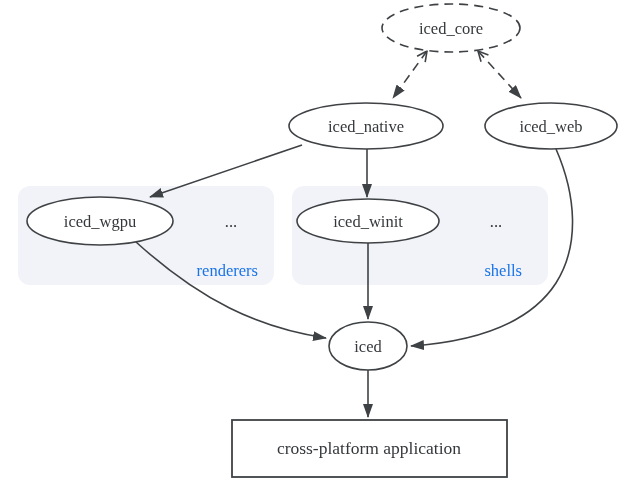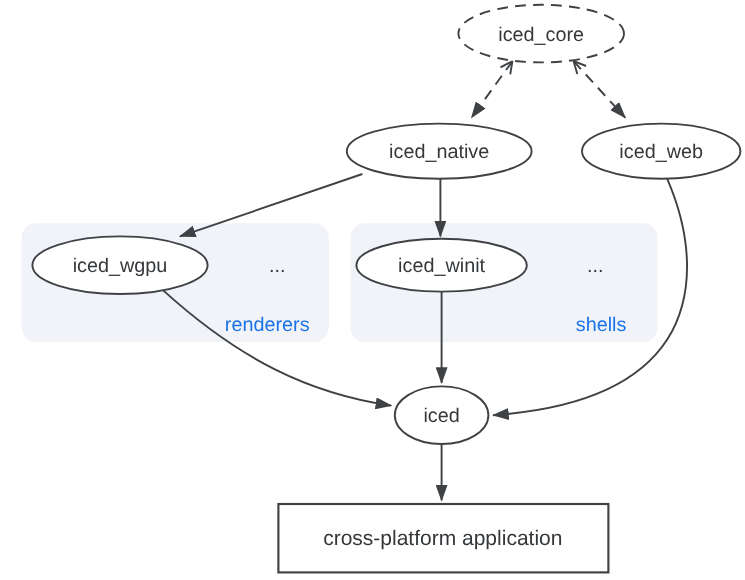--- a/index.html
+++ b/index.html
@@ -7,21 +7,21 @@
     --line:#3f4245;
     --text:#35383b;
     --group-bg:#f1f3f8;
     --group-label:#1a73e8;
   }
   html,body{margin:0;padding:0;background:var(--background);}
   .canvas{
     position:relative;
     width:621px;height:483px;
     background:var(--background);
-    font-family:Liberation Sans, sans-serif;
+    font-family:Liberation Serif, serif;
     overflow:hidden;
   }
   svg{display:block;}
   .group-box{fill:var(--group-bg);stroke:none;}
   .edge{stroke:var(--line);stroke-width:1.6;fill:none;}
   .edge.dashed{stroke-dasharray:9 6;}
   .node-shape{fill:#ffffff;stroke:var(--line);stroke-width:1.6;}
   .node-shape.dashed{stroke-dasharray:9 6;}
   .node-label{
     fill:var(--text);

